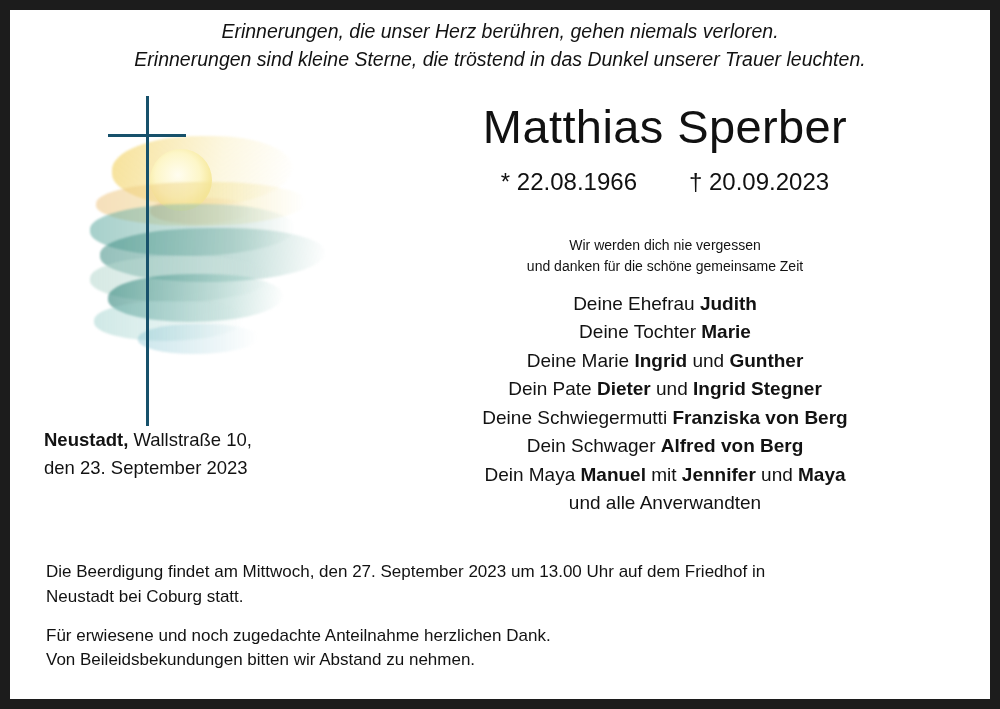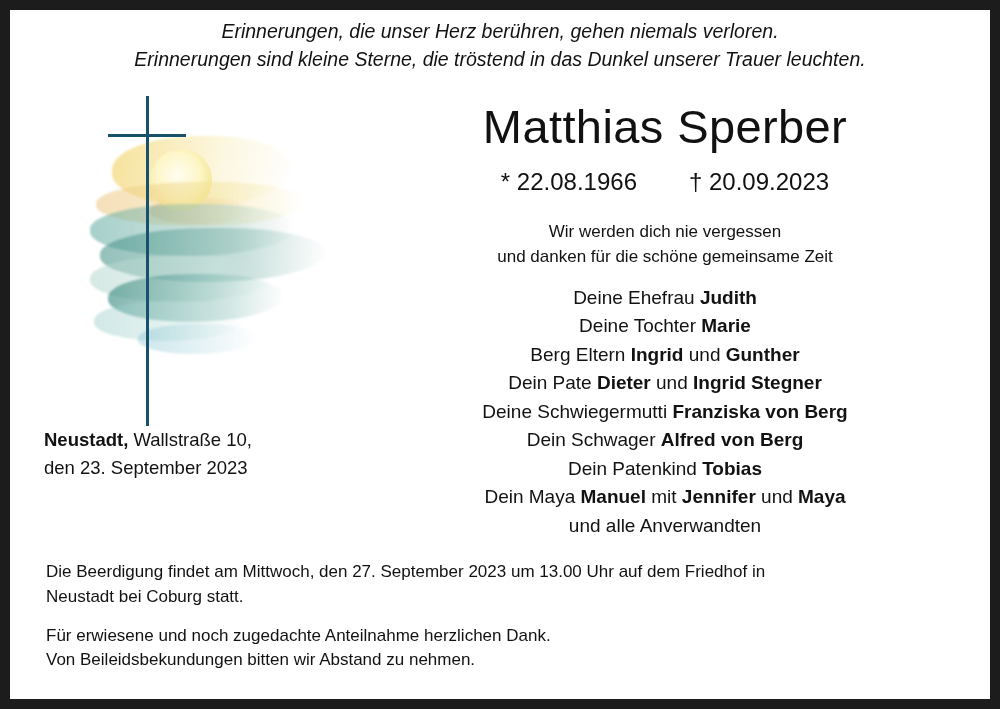--- a/index.html
+++ b/index.html
@@ -143,22 +143,22 @@
     white-space: nowrap;
   }
   .dates {
     margin-top: 14px;
     font-size: 24px;
     color: #111111;
     white-space: nowrap;
   }
   .dates .birth { margin-right: 52px; }
   .tribute {
-    margin-top: 24px;
-    font-size: 17px;
+    margin-top: 39px;
+    font-size: 14px;
     line-height: 1.45;
     color: #121212;
   }
   .tribute div { white-space: nowrap; }
   .family {
     margin-top: 14px;
     font-size: 19px;
     line-height: 1.50;
     color: #121212;
   }
@@ -222,25 +222,24 @@
       </div>
 
       <div class="tribute">
         <div>Wir werden dich nie vergessen</div>
         <div>und danken für die schöne gemeinsame Zeit</div>
       </div>
 
       <div class="family">
         <div><span>Deine Ehefrau </span><b>Judith</b></div>
         <div><span>Deine Tochter </span><b>Marie</b></div>
-        <div><span>Berg Eltern </span><b>Ingrid</b><span> und </span><b>Gunther</b></div>
+        <div><span>Deine Marie </span><b>Ingrid</b><span> und </span><b>Gunther</b></div>
         <div><span>Dein Pate </span><b>Dieter</b><span> und </span><b>Ingrid Stegner</b></div>
         <div><span>Deine Schwiegermutti </span><b>Franziska von Berg</b></div>
         <div><span>Dein Schwager </span><b>Alfred von Berg</b></div>
-        <div><span>Dein Patenkind </span><b>Tobias</b></div>
         <div><span>Dein Maya </span><b>Manuel</b><span> mit </span><b>Jennifer</b><span> und </span><b>Maya</b></div>
         <div><span>und alle Anverwandten</span></div>
       </div>
     </div>
   </div>
 
   <div class="footer">
     <div class="para">
       <div>Die Beerdigung findet am Mittwoch, den 27. September 2023 um 13.00 Uhr auf dem Friedhof in</div>
       <div>Neustadt bei Coburg statt.</div>

